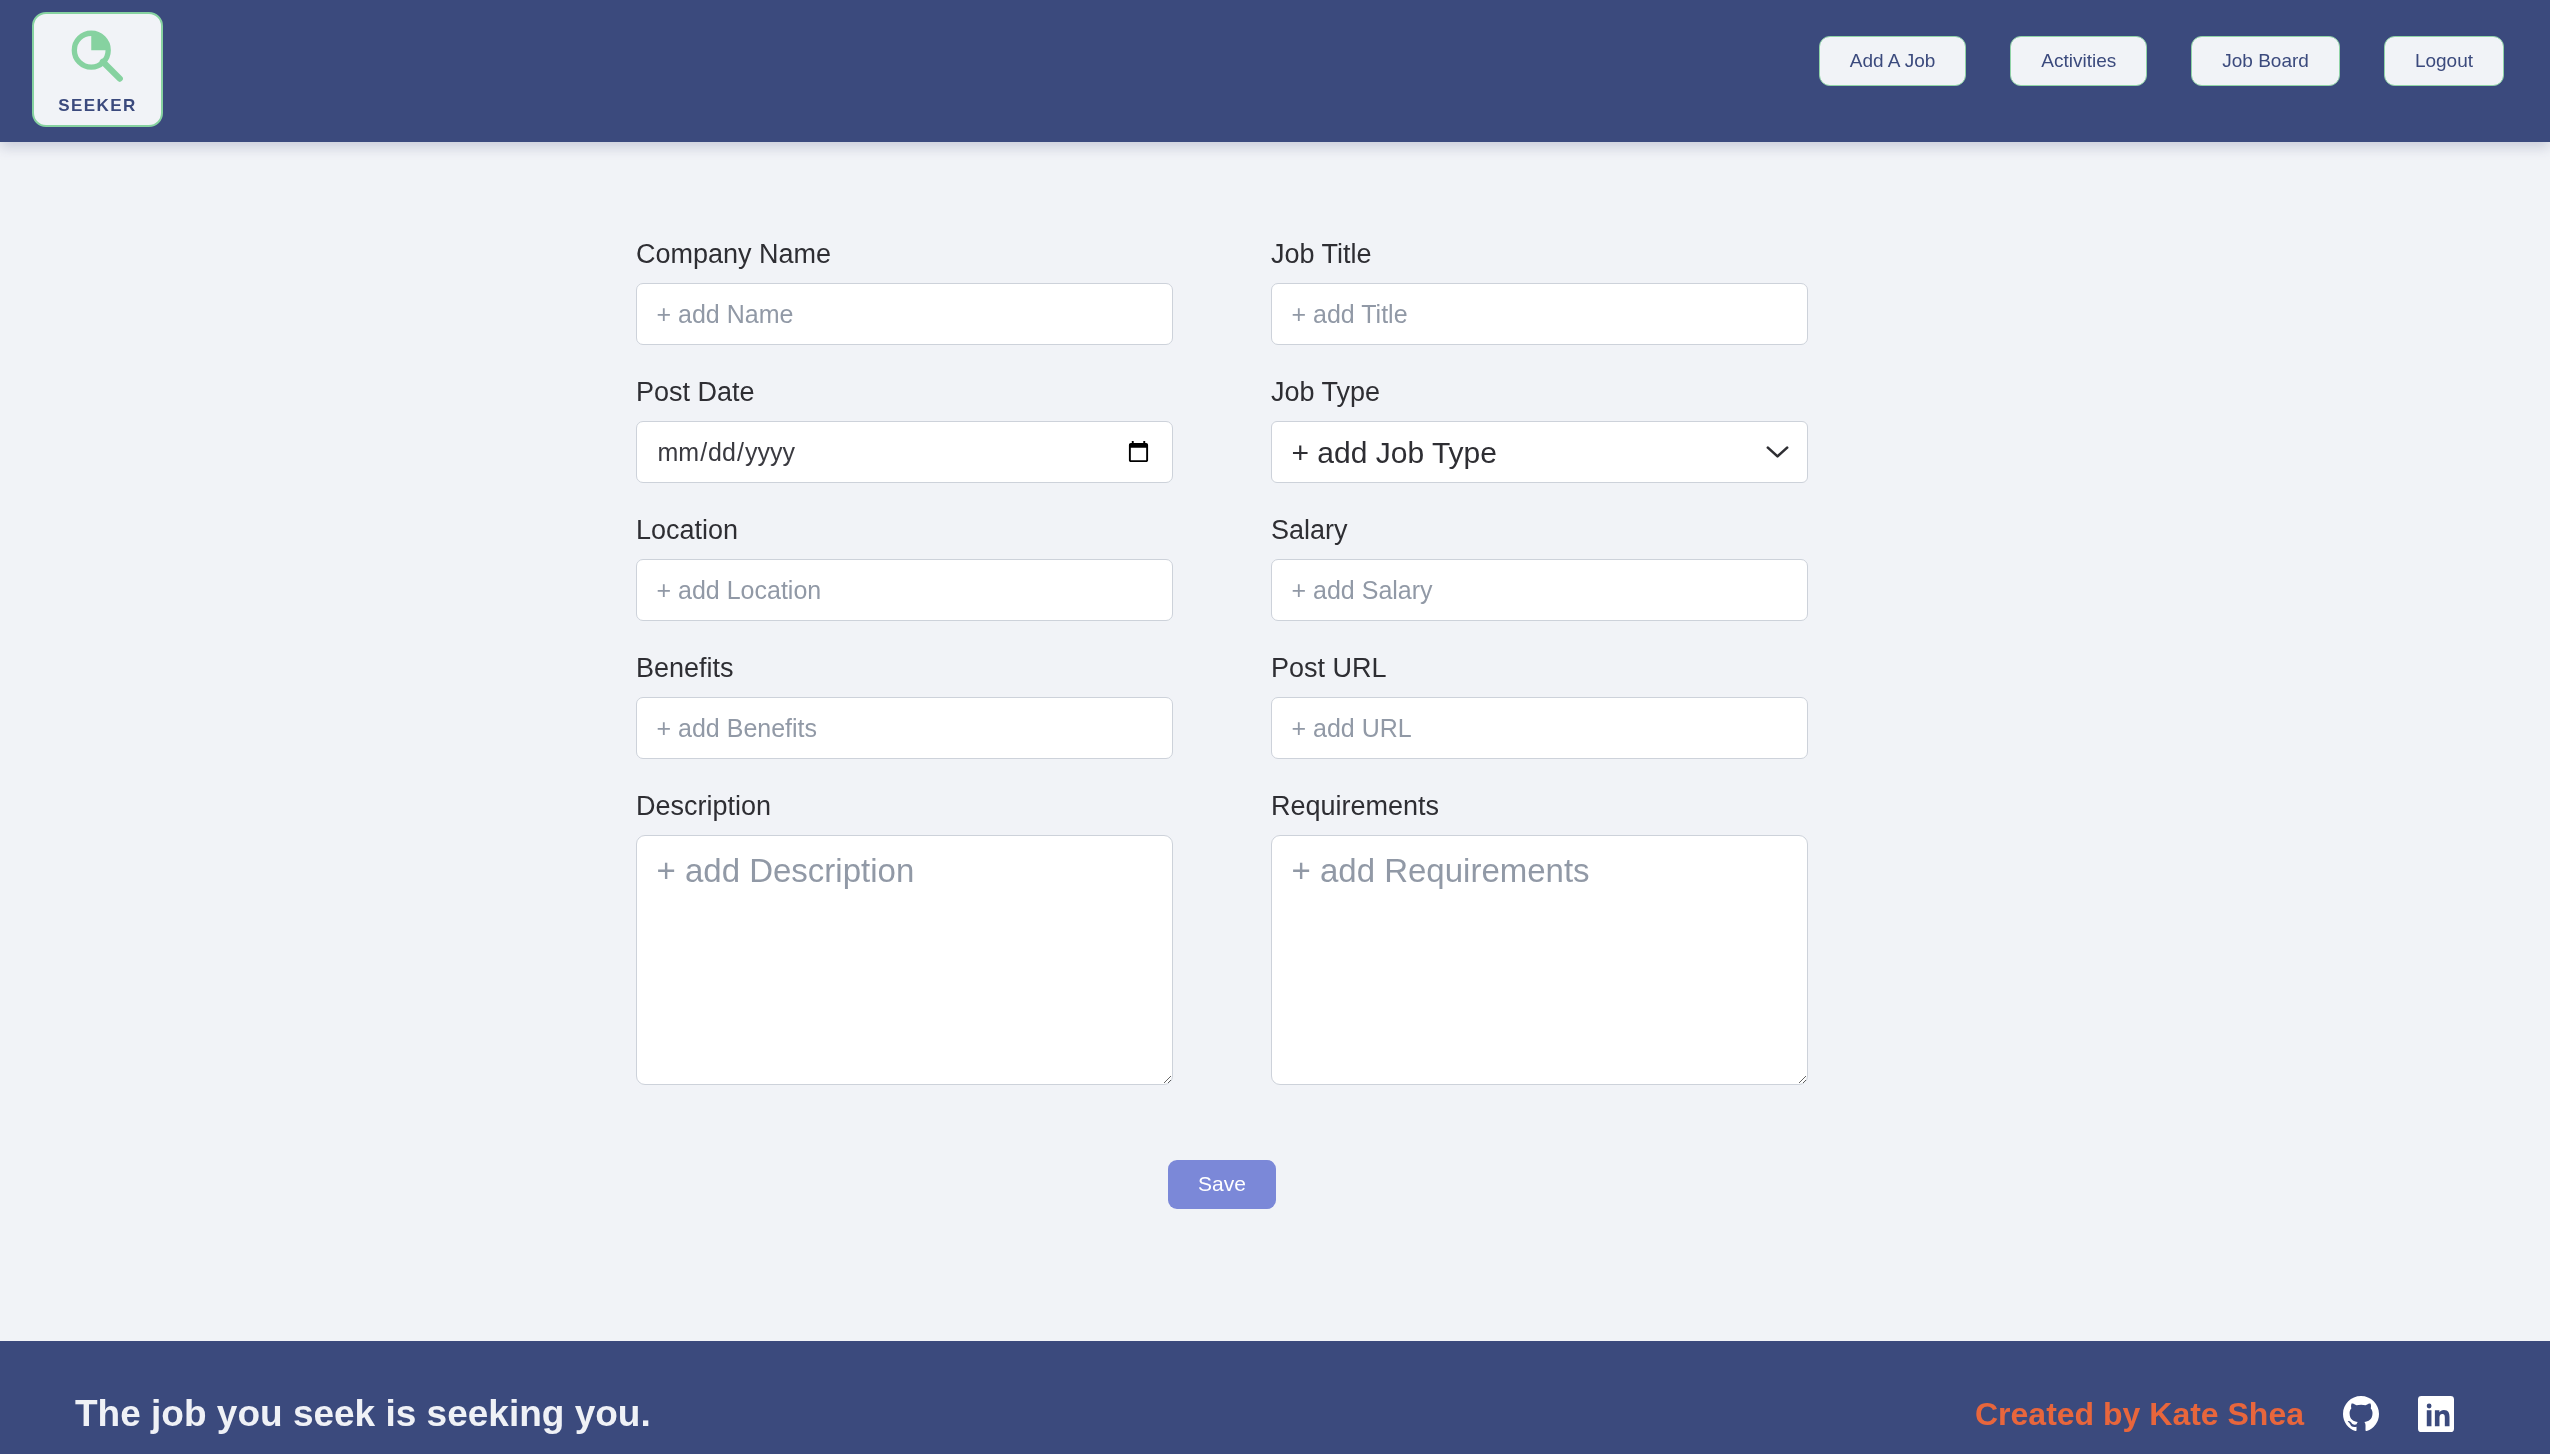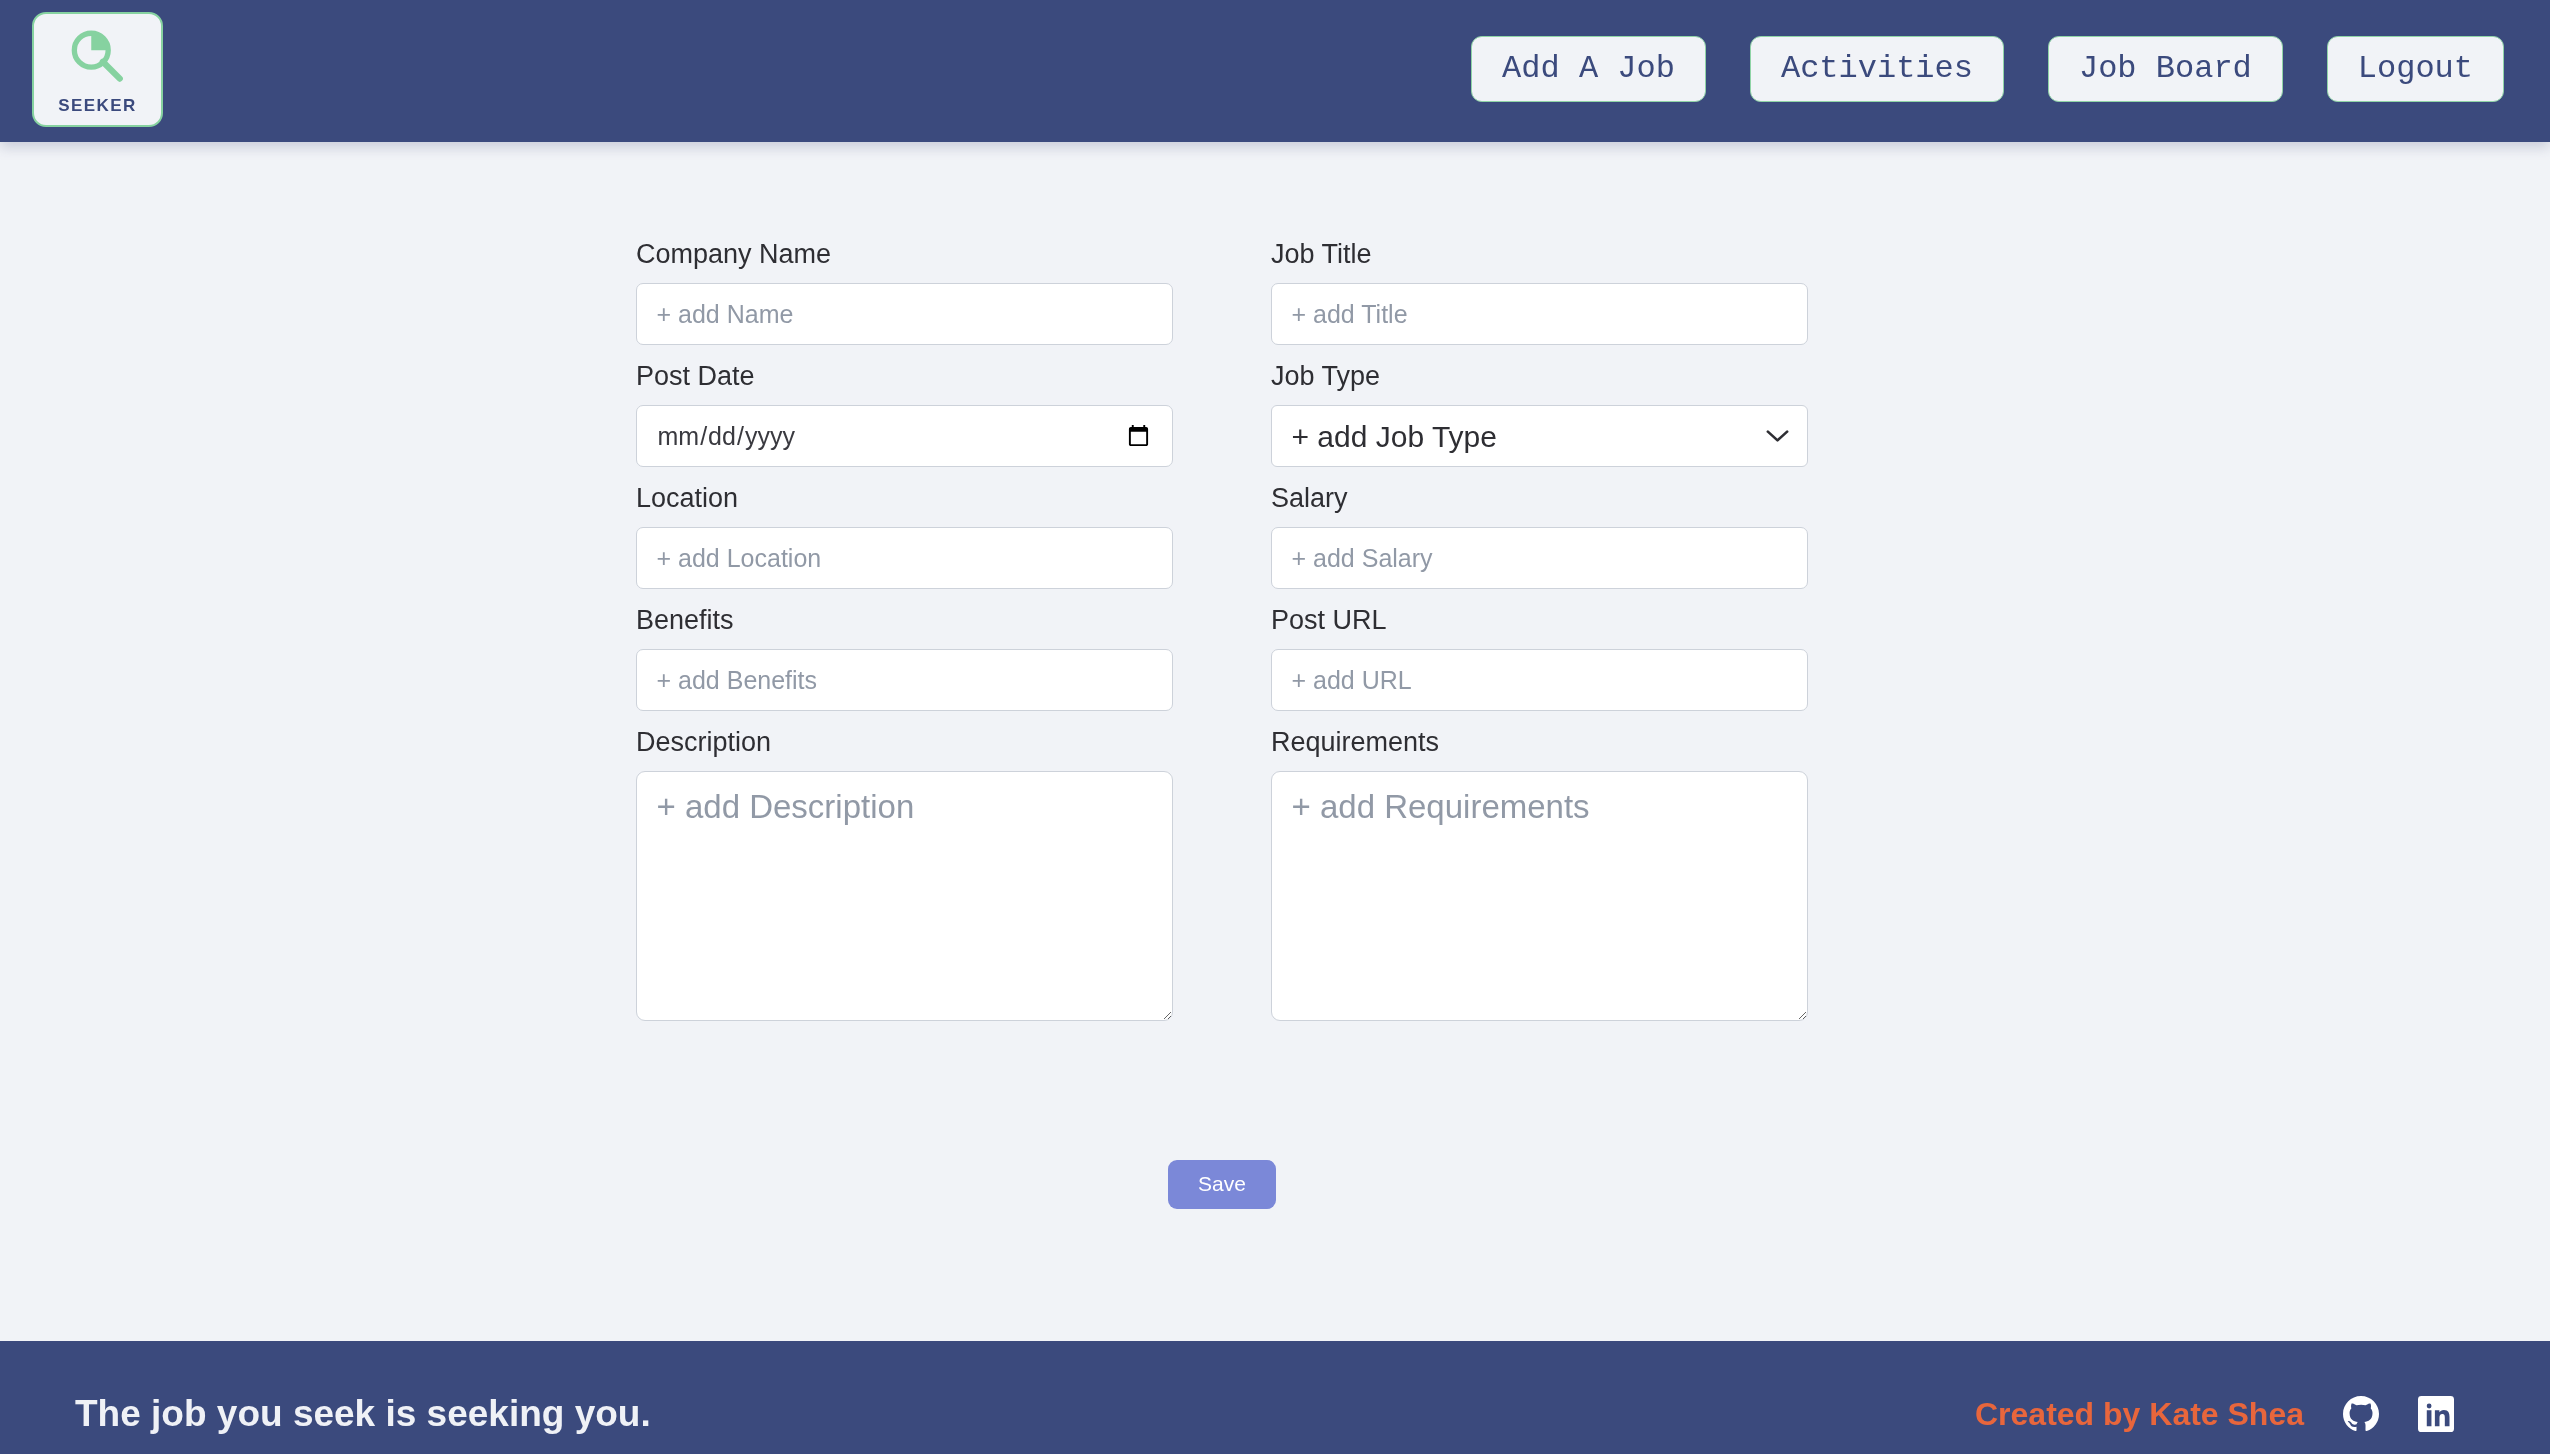--- a/index.html
+++ b/index.html
@@ -61,22 +61,22 @@
     top: 36px;
     display: flex;
     gap: 44px;
     align-items: center;
   }
   .nav-btn {
     background: #F1F3F7;
     border: 1.3px solid #8FD4A6;
     border-radius: 10.7px;
     color: #3B4A7D;
-    font-size: 32px;
-    font-family: Liberation Mono, monospace;
+    font-size: 19px;
+    font-family: Liberation Sans, sans-serif;
     padding: 12.4px 30px;
     cursor: pointer;
     line-height: 1.22;
     white-space: nowrap;
   }
 
   
   .main {
     position: absolute;
     left: 0;
@@ -91,21 +91,21 @@
     left: 636px;
     top: 99px;
     width: 1172px;
     display: grid;
     grid-template-columns: 537px 537px;
     column-gap: 98px;
     row-gap: 0px;
   }
 
   .field {
-    margin-bottom: 18px;
+    margin-bottom: 34px;
   }
   .field-label {
     font-size: 27px;
     color: #2E2E33;
     font-family: "Liberation Sans", sans-serif;
     line-height: 1;
     margin-bottom: 15px;
     display: block;
   }
   .text-input {

